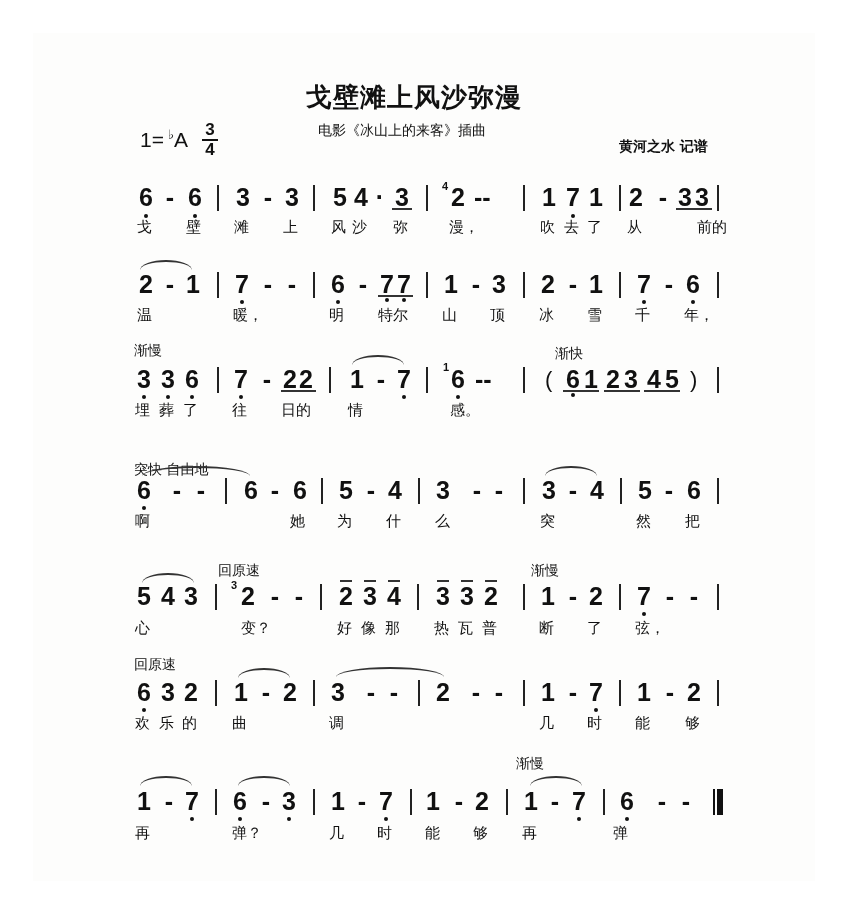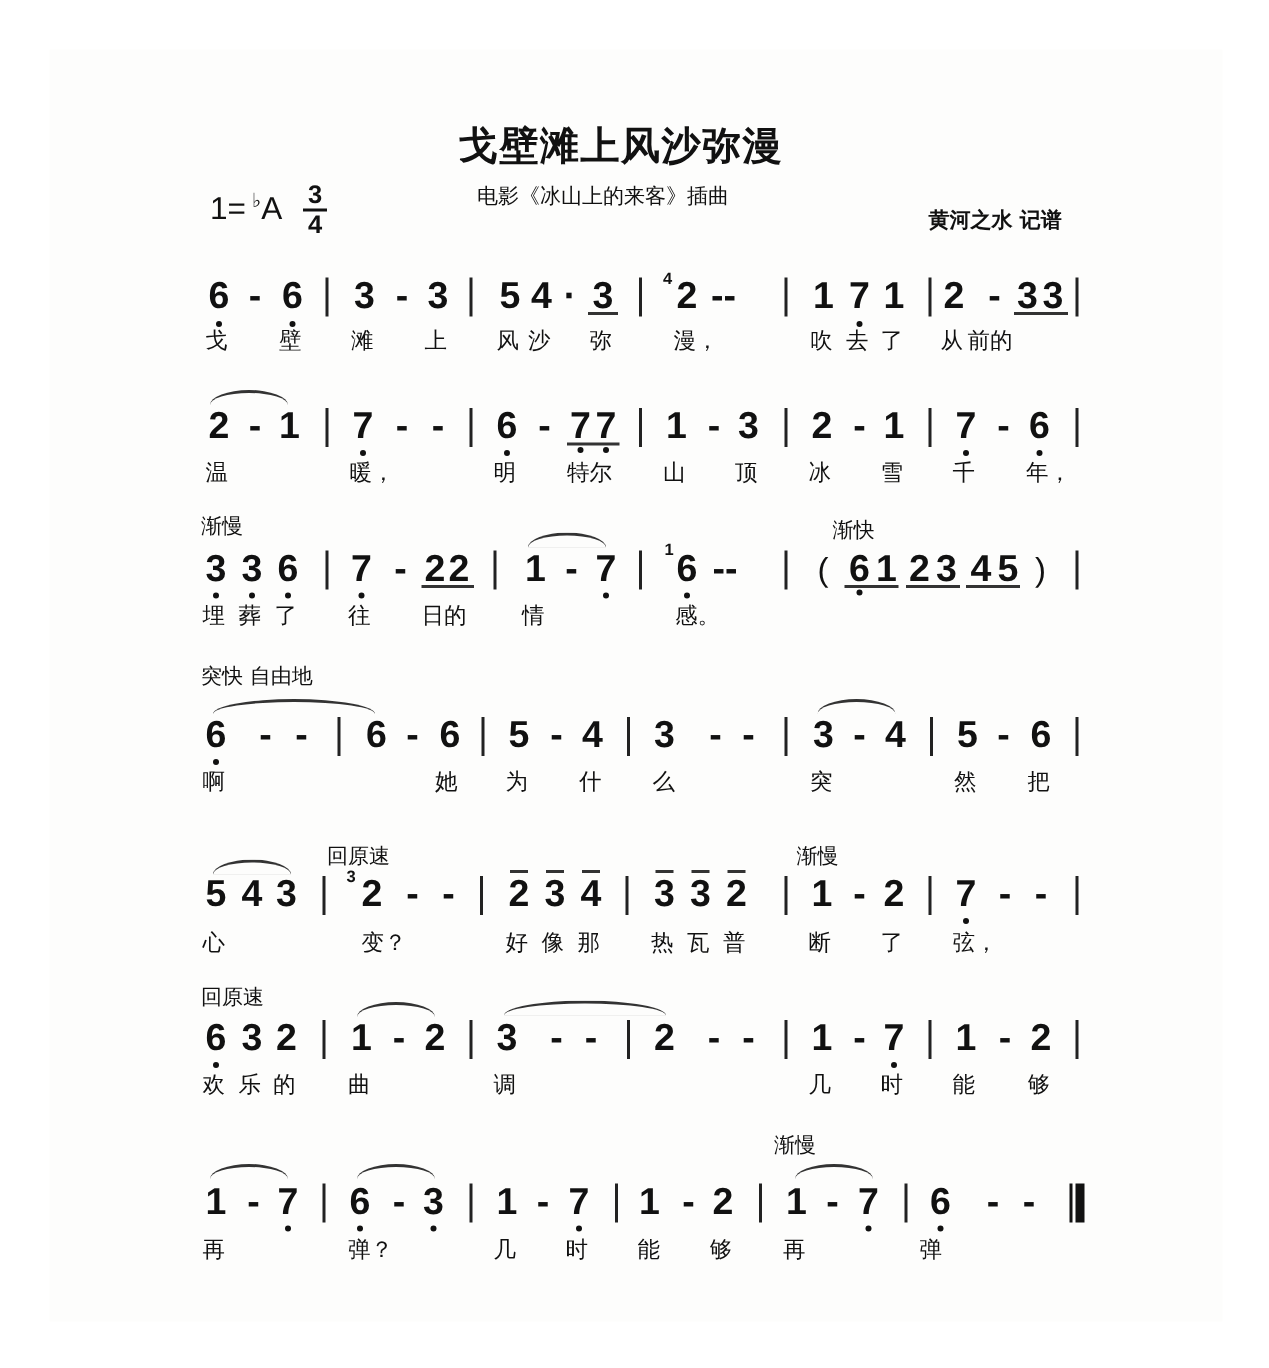--- a/index.html
+++ b/index.html
@@ -82,21 +82,21 @@
   <div class="lyr" style="left:234px;top:218px">滩</div>
   <div class="lyr" style="left:283px;top:218px">上</div>
   <div class="lyr" style="left:331px;top:218px">风</div>
   <div class="lyr" style="left:352px;top:218px">沙</div>
   <div class="lyr" style="left:393px;top:218px">弥</div>
   <div class="lyr" style="left:449px;top:218px">漫，</div>
   <div class="lyr" style="left:540px;top:218px">吹</div>
   <div class="lyr" style="left:564px;top:218px">去</div>
   <div class="lyr" style="left:587px;top:218px">了</div>
   <div class="lyr" style="left:627px;top:218px">从</div>
-  <div class="lyr" style="left:645px;top:218px">前的</div>
+  <div class="lyr" style="left:697px;top:218px">前的</div>
 </div>
 
 <div>
   <div class="slur" style="left:140px;top:260px;width:52px"></div>
   <div class="n" style="left:137px;top:272px">2</div>
   <div class="n" style="left:161px;top:272px">-</div>
   <div class="n" style="left:184px;top:272px">1</div>
   <div class="bar" style="left:217px;top:272px"></div>
   <div class="n" style="left:233px;top:272px">7</div>
   <span class="abs" style="left:240px;top:300px;width:4px;height:4px;border-radius:50%;background:#111"></span>
@@ -184,21 +184,21 @@
   <div class="lyr" style="left:135px;top:401px">埋</div>
   <div class="lyr" style="left:159px;top:401px">葬</div>
   <div class="lyr" style="left:183px;top:401px">了</div>
   <div class="lyr" style="left:232px;top:401px">往</div>
   <div class="lyr" style="left:281px;top:401px">日的</div>
   <div class="lyr" style="left:348px;top:401px">情</div>
   <div class="lyr" style="left:450px;top:401px">感。</div>
 </div>
 
 <div>
-  <div class="mark" style="left:134px;top:442px">突快  自由地</div>
+  <div class="mark" style="left:134px;top:461px">突快  自由地</div>
   <div class="slur" style="left:142px;top:466px;width:108px"></div>
   <div class="n" style="left:135px;top:478px">6</div>
   <span class="abs" style="left:142px;top:506px;width:4px;height:4px;border-radius:50%;background:#111"></span>
   <div class="n" style="left:168px;top:478px">-</div>
   <div class="n" style="left:192px;top:478px">-</div>
   <div class="bar" style="left:225px;top:478px"></div>
   <div class="n" style="left:242px;top:478px">6</div>
   <div class="n" style="left:266px;top:478px">-</div>
   <div class="n" style="left:291px;top:478px">6</div>
   <div class="bar" style="left:321px;top:478px"></div>

